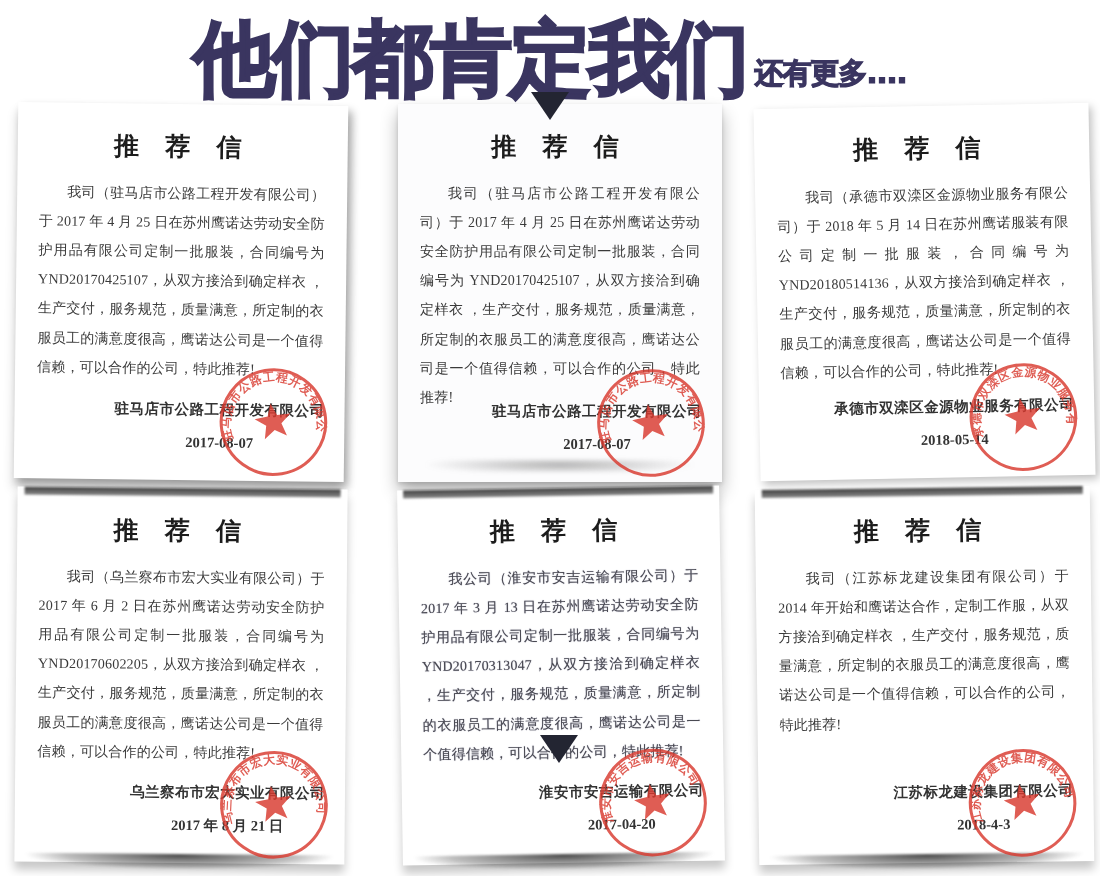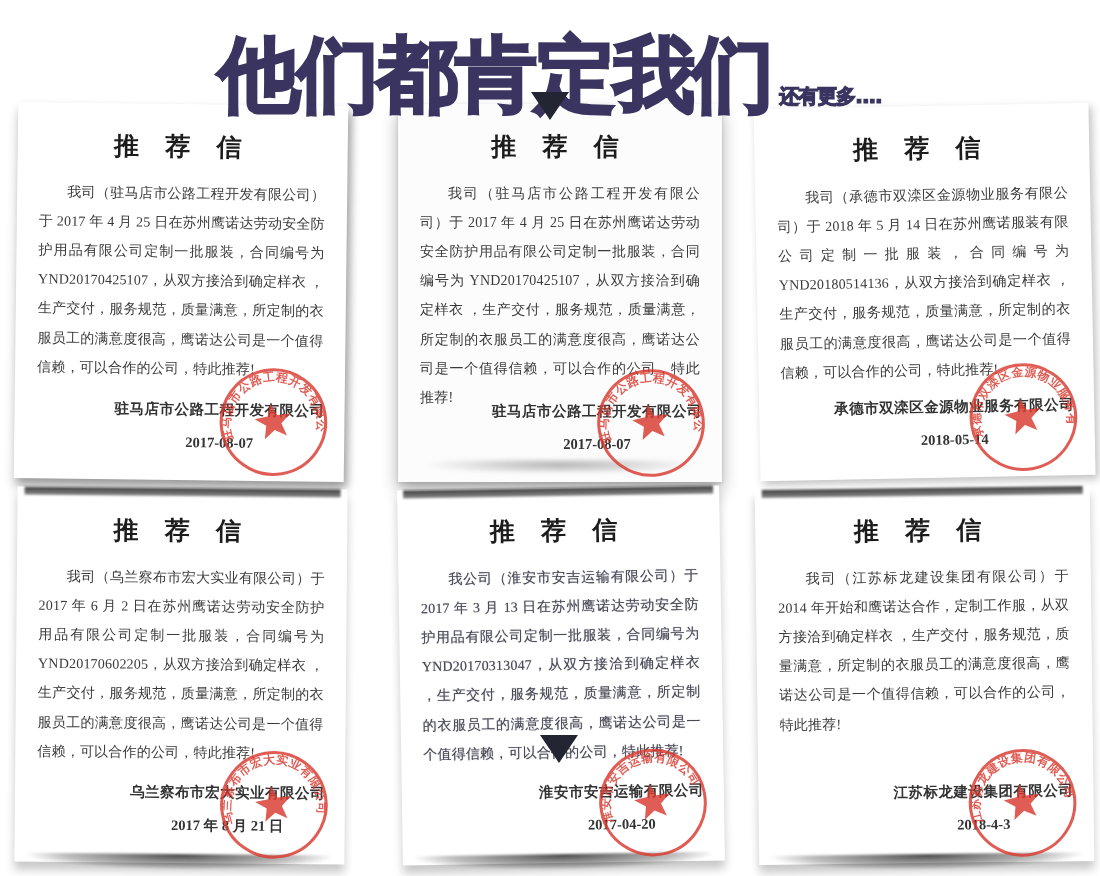--- a/index.html
+++ b/index.html
@@ -1,26 +1,26 @@
 <!DOCTYPE html>
 <html style="--navy: #3a3560; --arrow: #232532;"><head>
 <meta charset="utf-8">
 <style>
   html,body{margin:0;padding:0;background:#ffffff;}
   .page{position:relative;width:1100px;height:876px;background:#ffffff;overflow:hidden;
         font-family:"Liberation Serif","DejaVu Serif",serif;}
 
   
-  .header{position:absolute;top:16px;left:0;width:100%;height:100px;
+  .header{position:absolute;top:0;left:0;width:100%;height:100px;
           display:flex;justify-content:center;align-items:flex-end;z-index:5;text-align:center;}
   .main-title{font-family:"DejaVu Sans","Liberation Sans",sans-serif;
               font-size:82px;line-height:1.0;font-weight:900;color:var(--navy,#3a3560);
               letter-spacing:-3px;-webkit-text-stroke:2.5px var(--navy,#3a3560);}
   .sub-title{font-family:"DejaVu Sans","Liberation Sans",sans-serif;
-             font-size:20px;font-weight:900;color:var(--navy,#3a3560);
+             font-size:29px;font-weight:900;color:var(--navy,#3a3560);
              -webkit-text-stroke:1.2px var(--navy,#3a3560);
              margin-left:8px;margin-bottom:6px;letter-spacing:-1px;}
 
   
   .arrow-down{position:absolute;width:0;height:0;z-index:6;
               border-left:19px solid transparent;border-right:19px solid transparent;
               border-top:28px solid var(--arrow,#232532);}
   .arrow-1{left:531px;top:92px;}
   .arrow-2{left:540px;top:735px;}
 

